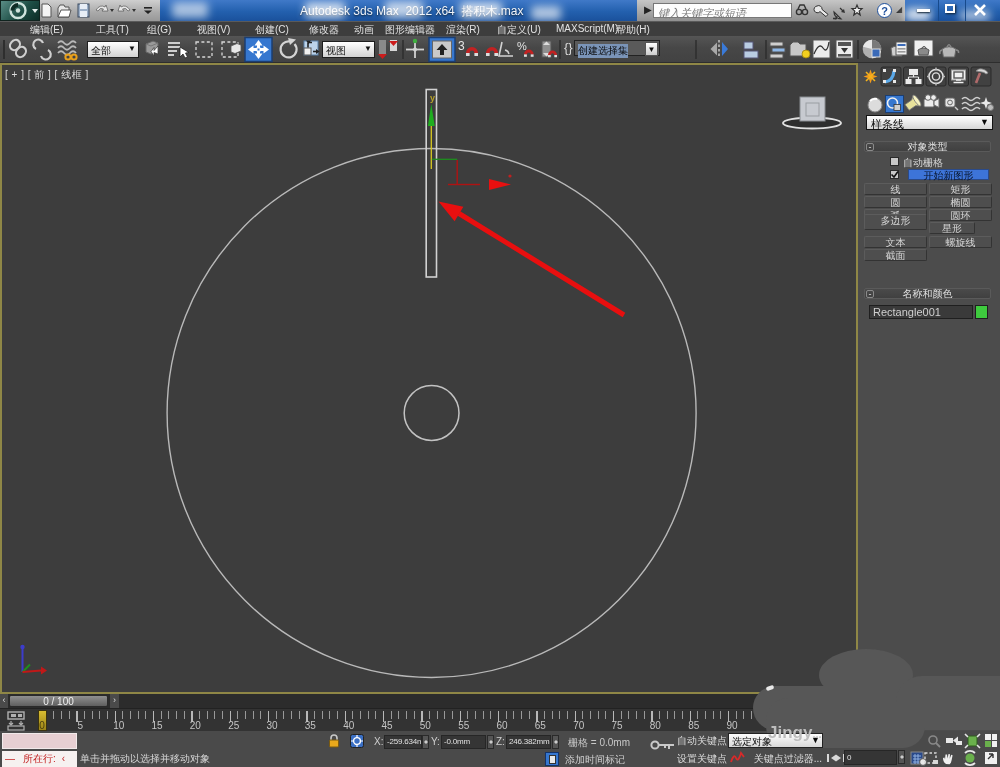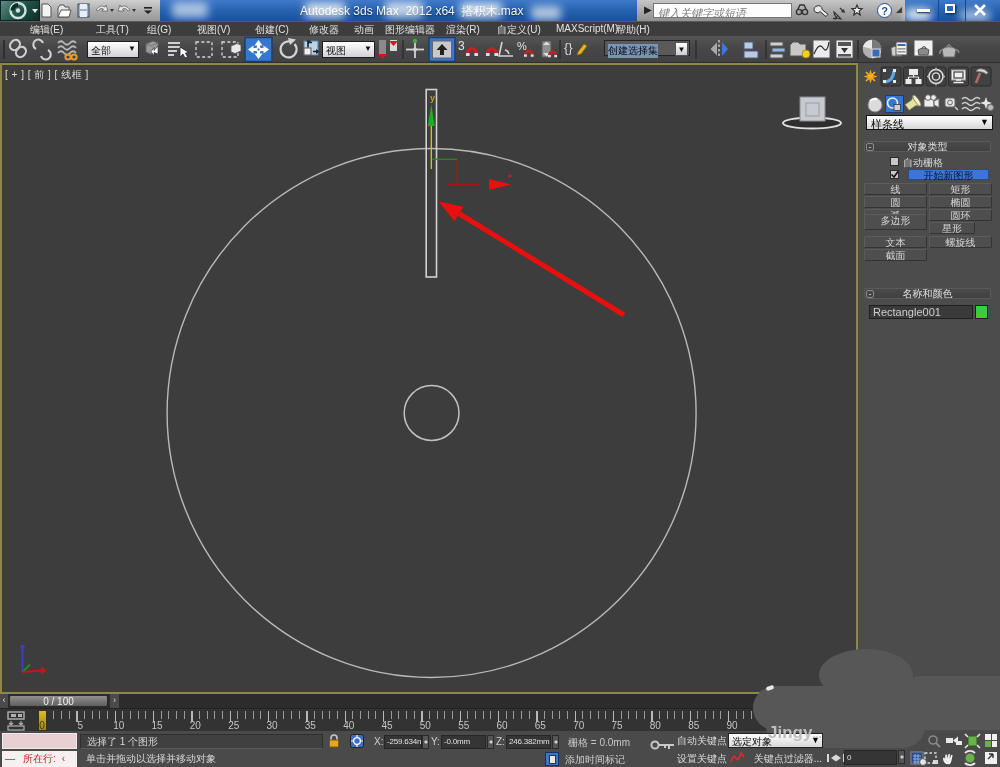--- a/index.html
+++ b/index.html
@@ -327,21 +327,21 @@
 <div style="position:absolute;left:87px;top:5px;width:52px;height:17px;background:linear-gradient(#fff,#d2d2d2);border:1px solid #1e1e1e;">
   <span style="position:absolute;left:3px;top:2px;font-size:10px;color:#111">全部</span>
   <span style="position:absolute;right:2px;top:2px;font-size:8px;color:#111">▼</span>
 </div>
 
 <div style="position:absolute;left:322px;top:5px;width:53px;height:17px;background:linear-gradient(#fff,#d2d2d2);border:1px solid #1e1e1e;">
   <span style="position:absolute;left:3px;top:2px;font-size:10px;color:#111">视图</span>
   <span style="position:absolute;right:2px;top:2px;font-size:8px;color:#111">▼</span>
 </div>
 
-<div style="position:absolute;left:604px;top:4px;width:86px;height:16px;background:#5a5a5a;border:1px solid #222;">
+<div style="position:absolute;left:574px;top:4px;width:86px;height:16px;background:#5a5a5a;border:1px solid #222;">
   <span style="position:absolute;left:3px;top:2.5px;font-size:10px;color:#0a0a0a;background:#7a94b8">创建选择集</span>
   <div style="position:absolute;right:1px;top:1px;width:13px;height:14px;background:linear-gradient(#fff,#ccc);border:1px solid #555;font-size:8px;text-align:center;line-height:14px;color:#111">▼</div>
 </div>
 </div>
 
 <div id="vpframe"></div>
 <div id="vplabel">[ + ] [ 前 ] [ 线框 ]</div>
 <svg id="vpsvg" class="abs" style="left:2px;top:65px" width="854" height="627" viewBox="0 0 854 627">
 
   <circle cx="429.6" cy="348" r="264.5" fill="none" stroke="#b9b9b9" stroke-width="1.4"></circle>
@@ -520,22 +520,21 @@
   <span style="position:absolute;left:693.7px;top:11px;transform:translateX(-50%);font-size:10px;color:#c4c4c4">85</span>
   <span style="position:absolute;left:732.0px;top:11px;transform:translateX(-50%);font-size:10px;color:#c4c4c4">90</span>
   </div>
 </div>
 
 <div id="statusbar">
 
   <div style="position:absolute;left:2px;top:2px;width:75px;height:16px;background:#e7cfd2;border:1px solid #f2eaea"></div>
   <div style="position:absolute;left:2px;top:20px;width:75px;height:16px;background:#f6f1f0;color:#c32222;font-size:10px;line-height:15px"><span style="margin-left:3px">—</span><span style="margin-left:8px">所在行:</span><span style="margin-left:6px">‹</span></div>
 
-  <div class="sunken" style="left:80px;top:3px;width:243px;height:15px;line-height:14px"><span style="margin-left:6px">选择了 1 个图形</span></div>
-  <div style="position:absolute;left:80px;top:20px;width:460px;height:16px;color:#d8d8d8;font-size:10px;line-height:15px"><span style="margin-left:6px">单击并拖动以选择并移动对象</span></div>
+  <div style="position:absolute;left:80px;top:20px;width:460px;height:16px;color:#d8d8d8;font-size:10px;line-height:15px"><span style="">单击并拖动以选择并移动对象</span></div>
 
   <svg width="12" height="14" viewBox="0 0 12 14" style="position:absolute;left:328px;top:3px">
     <path d="M3 6 v-2 a3 3 0 0 1 6 0 v2" fill="none" stroke="#c8c8c8" stroke-width="1.6"></path>
     <rect x="1.5" y="6" width="9" height="7" rx="1" fill="#e8a81c" stroke="#7a5a10"></rect>
   </svg>
   <svg width="14" height="14" viewBox="0 0 14 14" style="position:absolute;left:350px;top:3px">
     <rect x="0.5" y="0.5" width="13" height="13" rx="2" fill="#3a6fc4" stroke="#222"></rect>
     <circle cx="7" cy="7" r="3.4" fill="none" stroke="#fff" stroke-width="1.4"></circle>
     <path d="M7 1 v3 M7 10 v3 M1 7 h3 M10 7 h3" stroke="#fff" stroke-width="1.2"></path>
   </svg>

